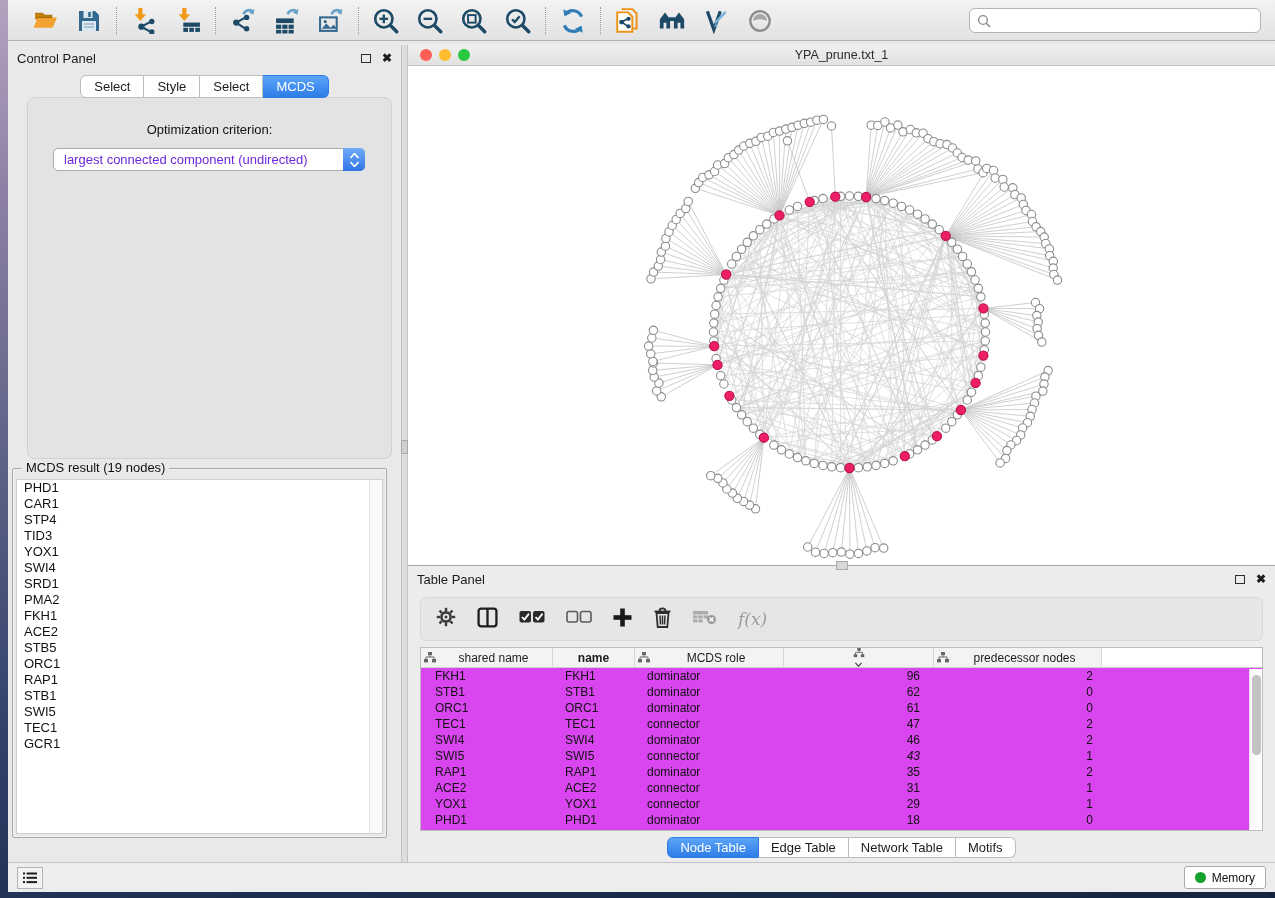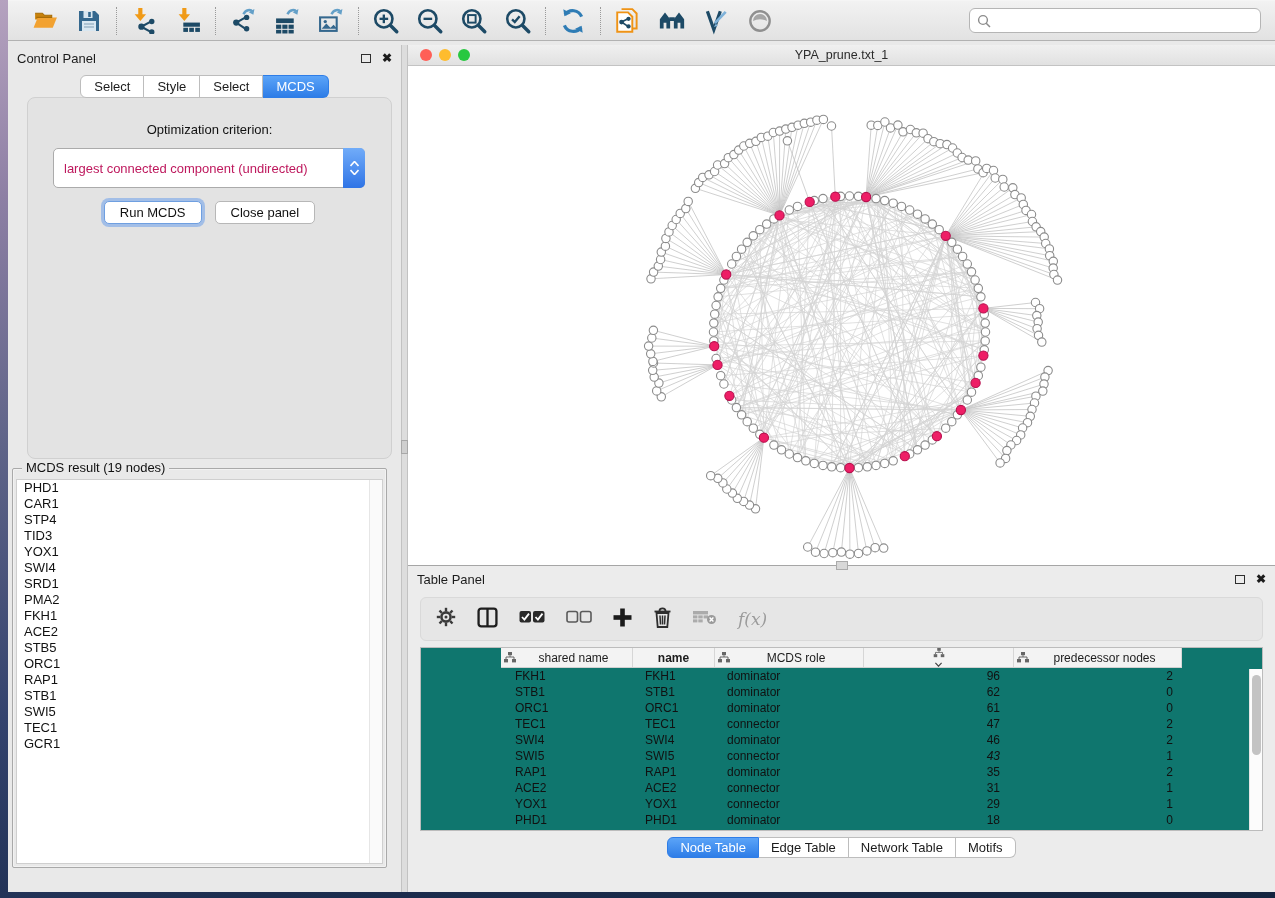--- a/index.html
+++ b/index.html
@@ -25,21 +25,21 @@
   .win-btns{margin-left:auto;display:flex;gap:11px;align-items:center;}
   .float-btn{width:10px;height:9px;border:1.6px solid #2e2e2e;}
   .close-btn{font-size:12px;font-weight:bold;color:#1c1c1c;line-height:10px;}
   .cp-tabs{display:flex;justify-content:center;margin-top:4px;position:relative;z-index:2;}
   .tab{font-size:13px;padding:3px 13px;background:#fff;border:1px solid #bdbdbd;border-left:none;color:#1c1c1c;}
   .tab:first-child{border-left:1px solid #bdbdbd;border-radius:6px 0 0 6px;}
   .tab:last-child{border-radius:0 6px 6px 0;}
   .tab.active{background:linear-gradient(#5ba4f8,#2e7de7);border-color:#2e7de7;color:#fff;}
   .cp-content{position:absolute;left:19px;right:9px;top:52px;height:362px;background:#e3e3e3;border:1px solid #d0d0d0;border-radius:8px;}
   .opt-label{text-align:center;margin-top:24px;font-size:13px;color:#111;}
-  .dropdown{margin:11px 26px 0 25px;height:40px;background:#fff;border:1px solid #ababab;border-radius:5px;display:flex;align-items:center;position:relative;font-size:13px;color:#be185d;padding-left:10px;}
+  .dropdown{margin:11px 26px 0 25px;height:23px;background:#fff;border:1px solid #ababab;border-radius:5px;display:flex;align-items:center;position:relative;font-size:13px;color:#6d28d9;padding-left:10px;}
   .dd-stepper{position:absolute;right:-1px;top:-1px;bottom:-1px;width:22px;border-radius:0 5px 5px 0;background:linear-gradient(#71acf9,#2f74e6);display:flex;flex-direction:column;align-items:center;justify-content:center;gap:2px;}
   .btn-row{display:flex;justify-content:center;gap:13px;margin-top:13px;}
   .btn{font-size:13px;background:#fff;border:1px solid #b7b7b7;border-radius:5px;padding:3px 15px;color:#111;}
   .btn.focused{border-color:#6f9fe0;box-shadow:0 0 0 3px rgba(110,160,235,.55);}
   .mcds-group{position:absolute;left:4px;right:14px;top:423px;bottom:24px;border:1px solid #a9a9a9;border-radius:2px;box-shadow:inset 0 0 0 1px #f2f2f2;}
   .group-legend{position:absolute;top:-9px;left:9px;background:#e9e9e9;padding:0 4px;font-size:13px;color:#111;}
   .mcds-list{position:absolute;left:3px;right:3px;top:10px;bottom:3px;background:#fff;border:1px solid #cfcfcf;overflow:hidden;}
   .mcds-scroll{position:absolute;right:0;top:0;bottom:0;width:13px;background:#fafafa;border-left:1px solid #e6e6e6;}
   .list-item{font-size:13px;height:16px;line-height:16px;padding-left:7px;color:#111;}
 
@@ -53,21 +53,21 @@
   .net-title{height:21px;flex:0 0 21px;background:linear-gradient(#f0f0f0,#e1e1e1);border-bottom:1px solid #c3c3c3;display:flex;align-items:center;position:relative;justify-content:flex-end;}
   .lights{position:absolute;left:12px;top:4px;display:flex;gap:7px;}
   .light{width:12px;height:12px;border-radius:50%;}
   .net-title-text{margin:0 auto;font-size:12.5px;color:#2b2b2b;}
   .net-canvas{flex:1;background:#fff;min-height:0;}
   .h-handle{position:absolute;bottom:-5px;left:50%;margin-left:-6px;width:12px;height:9px;background:#d8d8d8;border:1px solid #ababab;z-index:3;}
 
   
   .table-panel{flex:1;background:#ececec;display:flex;flex-direction:column;min-height:0;}
   .tp-toolbar{margin:5px 12px 0;height:44px;flex:0 0 44px;background:#e6e6e6;border:1px solid #d9d9d9;border-radius:6px;display:flex;align-items:center;gap:21px;padding:0 15px;}
-  .tp-tablewrap{margin:6px 12px 0;height:184px;flex:0 0 184px;background:#0f766e;border:1px solid #bcbcbc;position:relative;display:flex;flex-direction:column;overflow:hidden;align-items:center;}
+  .tp-tablewrap{margin:6px 12px 0;height:184px;flex:0 0 184px;background:#d946ef;border:1px solid #bcbcbc;position:relative;display:flex;flex-direction:column;overflow:hidden;}
   .thead{display:flex;height:20px;flex:0 0 20px;background:#f3f3f3;border-bottom:1px solid #d0d0d0;font-size:12px;color:#1d1d1d;}
   .th{display:flex;align-items:center;border-right:1px solid #d6d6d6;padding:0 3px;gap:2px;}
   .th .lbl{flex:1;text-align:center;white-space:nowrap;overflow:hidden;}
   .th-filler{flex:1;background:#fff;}
   .tr{display:flex;height:16px;flex:0 0 16px;align-items:center;font-size:12px;color:#111;}
   .td{white-space:nowrap;overflow:hidden;}
   .vscroll{position:absolute;right:0;top:21px;bottom:0;width:13px;background:#fcfcfc;border-left:1px solid #e5e5e5;}
   .vthumb{position:absolute;top:6px;left:2px;width:9px;height:80px;border-radius:5px;background:#c3c3c3;}
   .tp-tabs{display:flex;justify-content:center;margin-top:6px;}
   .tp-tabs .tab{font-size:13px;padding:2px 12px;}
@@ -279,24 +279,20 @@
         <div class="dropdown">
           <span>largest connected component (undirected)</span>
           <span class="dd-stepper">
             <svg width="9" height="6" viewBox="0 0 9 6">
                 <path d="M0.5 5 L4.5 0.5 L8.5 5" fill="none" stroke="#fff" stroke-width="1.6"></path>
               </svg>
             <svg width="9" height="6" viewBox="0 0 9 6">
                 <path d="M0.5 1 L4.5 5.5 L8.5 1" fill="none" stroke="#fff" stroke-width="1.6"></path>
               </svg>
           </span>
-        </div>
-        <div class="btn-row">
-          <button class="btn focused">Run MCDS</button>
-          <button class="btn">Close panel</button>
         </div>
       </div>
       <div class="mcds-group">
         <span class="group-legend">MCDS result (19 nodes)</span>
         <div class="mcds-list" id="mcds-list">
           <div class="mcds-scroll"></div>
         <div class="list-item">PHD1</div>
             <div class="list-item">CAR1</div>
             <div class="list-item">STP4</div>
             <div class="list-item">TID3</div>
@@ -1207,13 +1203,31 @@
         <div class="tp-tabs" id="tp-tabs">
             <span class="tab active">Node Table</span>
             <span class="tab">Edge Table</span>
             <span class="tab">Network Table</span>
             <span class="tab">Motifs</span>
           </div>
       </div>
     </div>
   </div>
 
+  <div class="status">
+    <span class="list-btn">
+      <svg width="14" height="12" viewBox="0 0 14 12">
+          <g fill="#1c1c1c">
+            <rect x="0" y="0.5" width="2" height="2"></rect>
+            <rect x="3.5" y="0.5" width="10.5" height="2"></rect>
+            <rect x="0" y="4.8" width="2" height="2"></rect>
+            <rect x="3.5" y="4.8" width="10.5" height="2"></rect>
+            <rect x="0" y="9.1" width="2" height="2"></rect>
+            <rect x="3.5" y="9.1" width="10.5" height="2"></rect>
+          </g>
+        </svg>
+    </span>
+    <span class="mem-btn">
+      <span class="mem-dot"></span>
+      <span>Memory</span>
+    </span>
+  </div>
 </div>
 
 </body></html>

